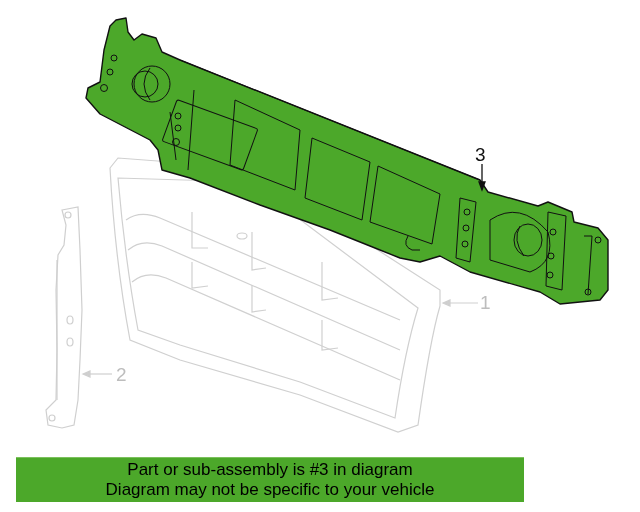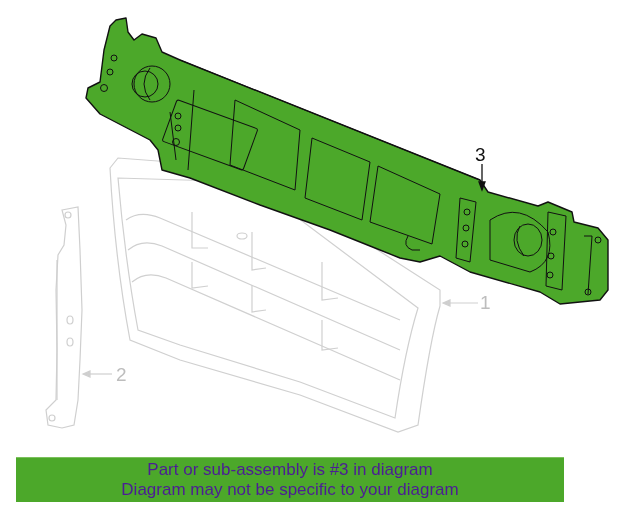--- a/index.html
+++ b/index.html
@@ -1,22 +1,22 @@
 <!DOCTYPE html>
 <html><head>
 <meta charset="utf-8">
 <style>
   html, body { margin: 0; padding: 0; background: #ffffff; }
   body { width: 640px; height: 512px; position: relative; overflow: hidden; font-family: "Liberation Sans", sans-serif; }
   #diagram { position: absolute; left: 0; top: 0; width: 640px; height: 512px; }
   .callout { position: absolute; font-family: "Liberation Sans", sans-serif; font-size: 19px; line-height: 19px; }
   .callout.dim { color: #bdbdbd; }
   .callout.active { color: #111111; }
-  #banner { position: absolute; left: 16px; top: 457px; width: 548px; height: 45px; background: #4ca82a;
-    border-top: 1px solid #7cc15c; box-sizing: border-box; text-align: center; color: #4c1d95; font-size: 17px; line-height: 20px; padding-top: 2px; }
+  #banner { position: absolute; left: 16px; top: 457px; width: 508px; height: 45px; background: #4ca82a;
+    border-top: 1px solid #7cc15c; box-sizing: border-box; text-align: center; color: #000000; font-size: 17px; line-height: 20px; padding-top: 2px; }
   #banner div { white-space: nowrap; }
 </style>
 </head>
 <body>
 
 <svg id="diagram" viewBox="0 0 640 512" xmlns="http://www.w3.org/2000/svg">
 
   <g fill="none" stroke="#cfcfcf" stroke-width="1.2">
     <path d="M62 210 L78 207 L80 250 L82 310 L80 360 L78 400 L74 425 L62 428 L48 425 L46 410 L56 400 L57 350 L56 290 L58 255 L64 245 L66 225 Z"></path>
     <circle cx="68" cy="215" r="3"></circle>
@@ -93,14 +93,14 @@
     <path d="M482 190 L479 182 L485 182 Z"></path>
   </g>
 </svg>
 
 <div class="callout dim" style="left:480px; top:293px;">1</div>
 <div class="callout dim" style="left:116px; top:365px;">2</div>
 <div class="callout active" style="left:475px; top:145px;">3</div>
 
 <div id="banner">
   <div>Part or sub-assembly is #3 in diagram</div>
-  <div>Diagram may not be specific to your diagram</div>
+  <div>Diagram may not be specific to your vehicle</div>
 </div>
 
 </body></html>

